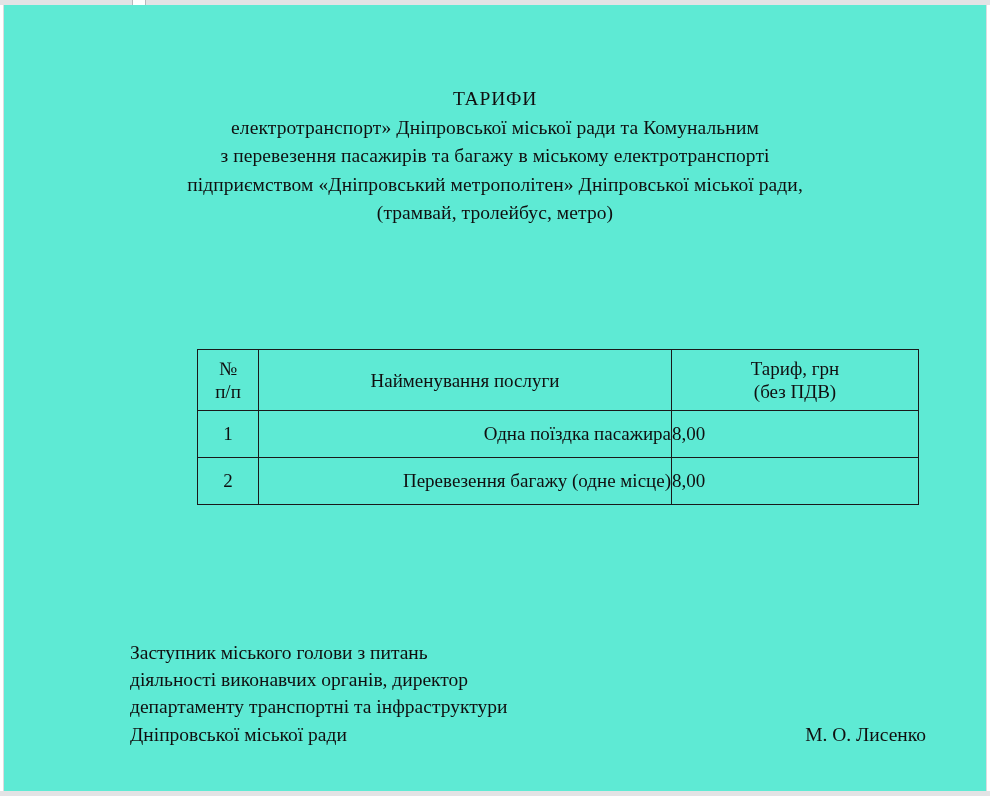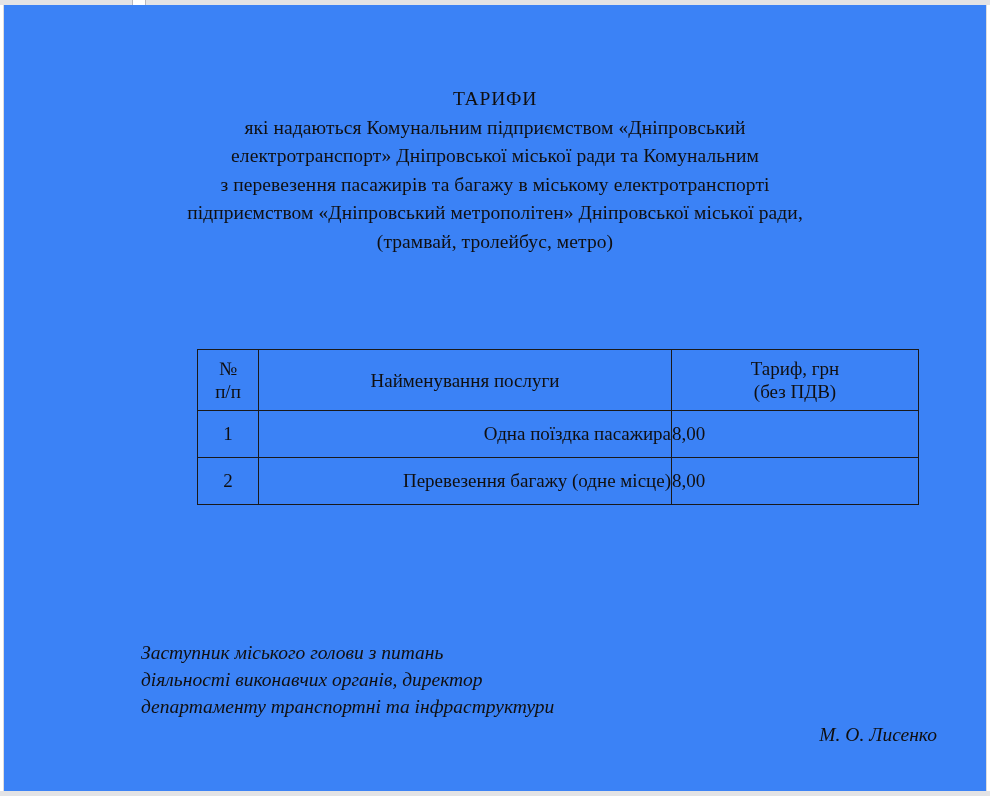--- a/index.html
+++ b/index.html
@@ -49,21 +49,21 @@
     left: 986px; top: 5px;
     width: 1px; height: 786px;
     background: #dcdcdf;
   }
 
   
   .sheet {
     position: absolute;
     left: 4px; top: 5px;
     width: 982px; height: 786px;
-    background: #3b82f6;
+    background: #5eead4;
   }
 
   
   .title-block {
     position: absolute;
     left: 0; top: 80px;
     width: 982px;
     text-align: center;
   }
   .title-line {
@@ -113,24 +113,23 @@
     padding-left: 12px;
   }
   .td-price {
     height: 46px;
     text-align: left;
   }
 
   
   .signature-block {
     position: absolute;
-    left: 137px;
+    left: 126px;
     top: 634px;
     width: 796px;
-    font-style: italic;
   }
   .sig-line {
     font-size: 19.5px;
     line-height: 27.2px;
     white-space: nowrap;
     position: relative;
   }
   .sig-name {
     position: absolute;
     right: 0;
@@ -143,21 +142,20 @@
 
 <div class="viewer-band-top"></div>
 <div class="viewer-tab"></div>
 <div class="page-edge-left"></div>
 <div class="page-edge-right"></div>
 
 <div class="sheet">
 
   <div class="title-block">
     <div class="title-line heading">ТАРИФИ</div>
-    <div class="title-line">які надаються Комунальним підприємством «Дніпровський</div>
     <div class="title-line">електротранспорт» Дніпровської міської ради та Комунальним</div>
     <div class="title-line">з перевезення пасажирів та багажу в міському електротранспорті</div>
     <div class="title-line">підприємством «Дніпровський метрополітен» Дніпровської міської ради,</div>
     <div class="title-line">(трамвай, тролейбус, метро)</div>
   </div>
 
   <table class="tariff-table">
     <colgroup>
       <col class="col-num">
       <col class="col-name">
@@ -190,19 +188,20 @@
         <td class="td-price">8,00</td>
       </tr>
     </tbody>
   </table>
 
   <div class="signature-block">
     <div class="sig-line">Заступник міського голови з питань</div>
     <div class="sig-line">діяльності виконавчих органів, директор</div>
     <div class="sig-line">департаменту транспортні та інфраструктури</div>
     <div class="sig-line">
+      <span>Дніпровської міської ради</span>
       <span class="sig-name">М. О. Лисенко</span>
     </div>
   </div>
 
 </div>
 
 <div class="viewer-band-bottom"></div>
 
 </body></html>

